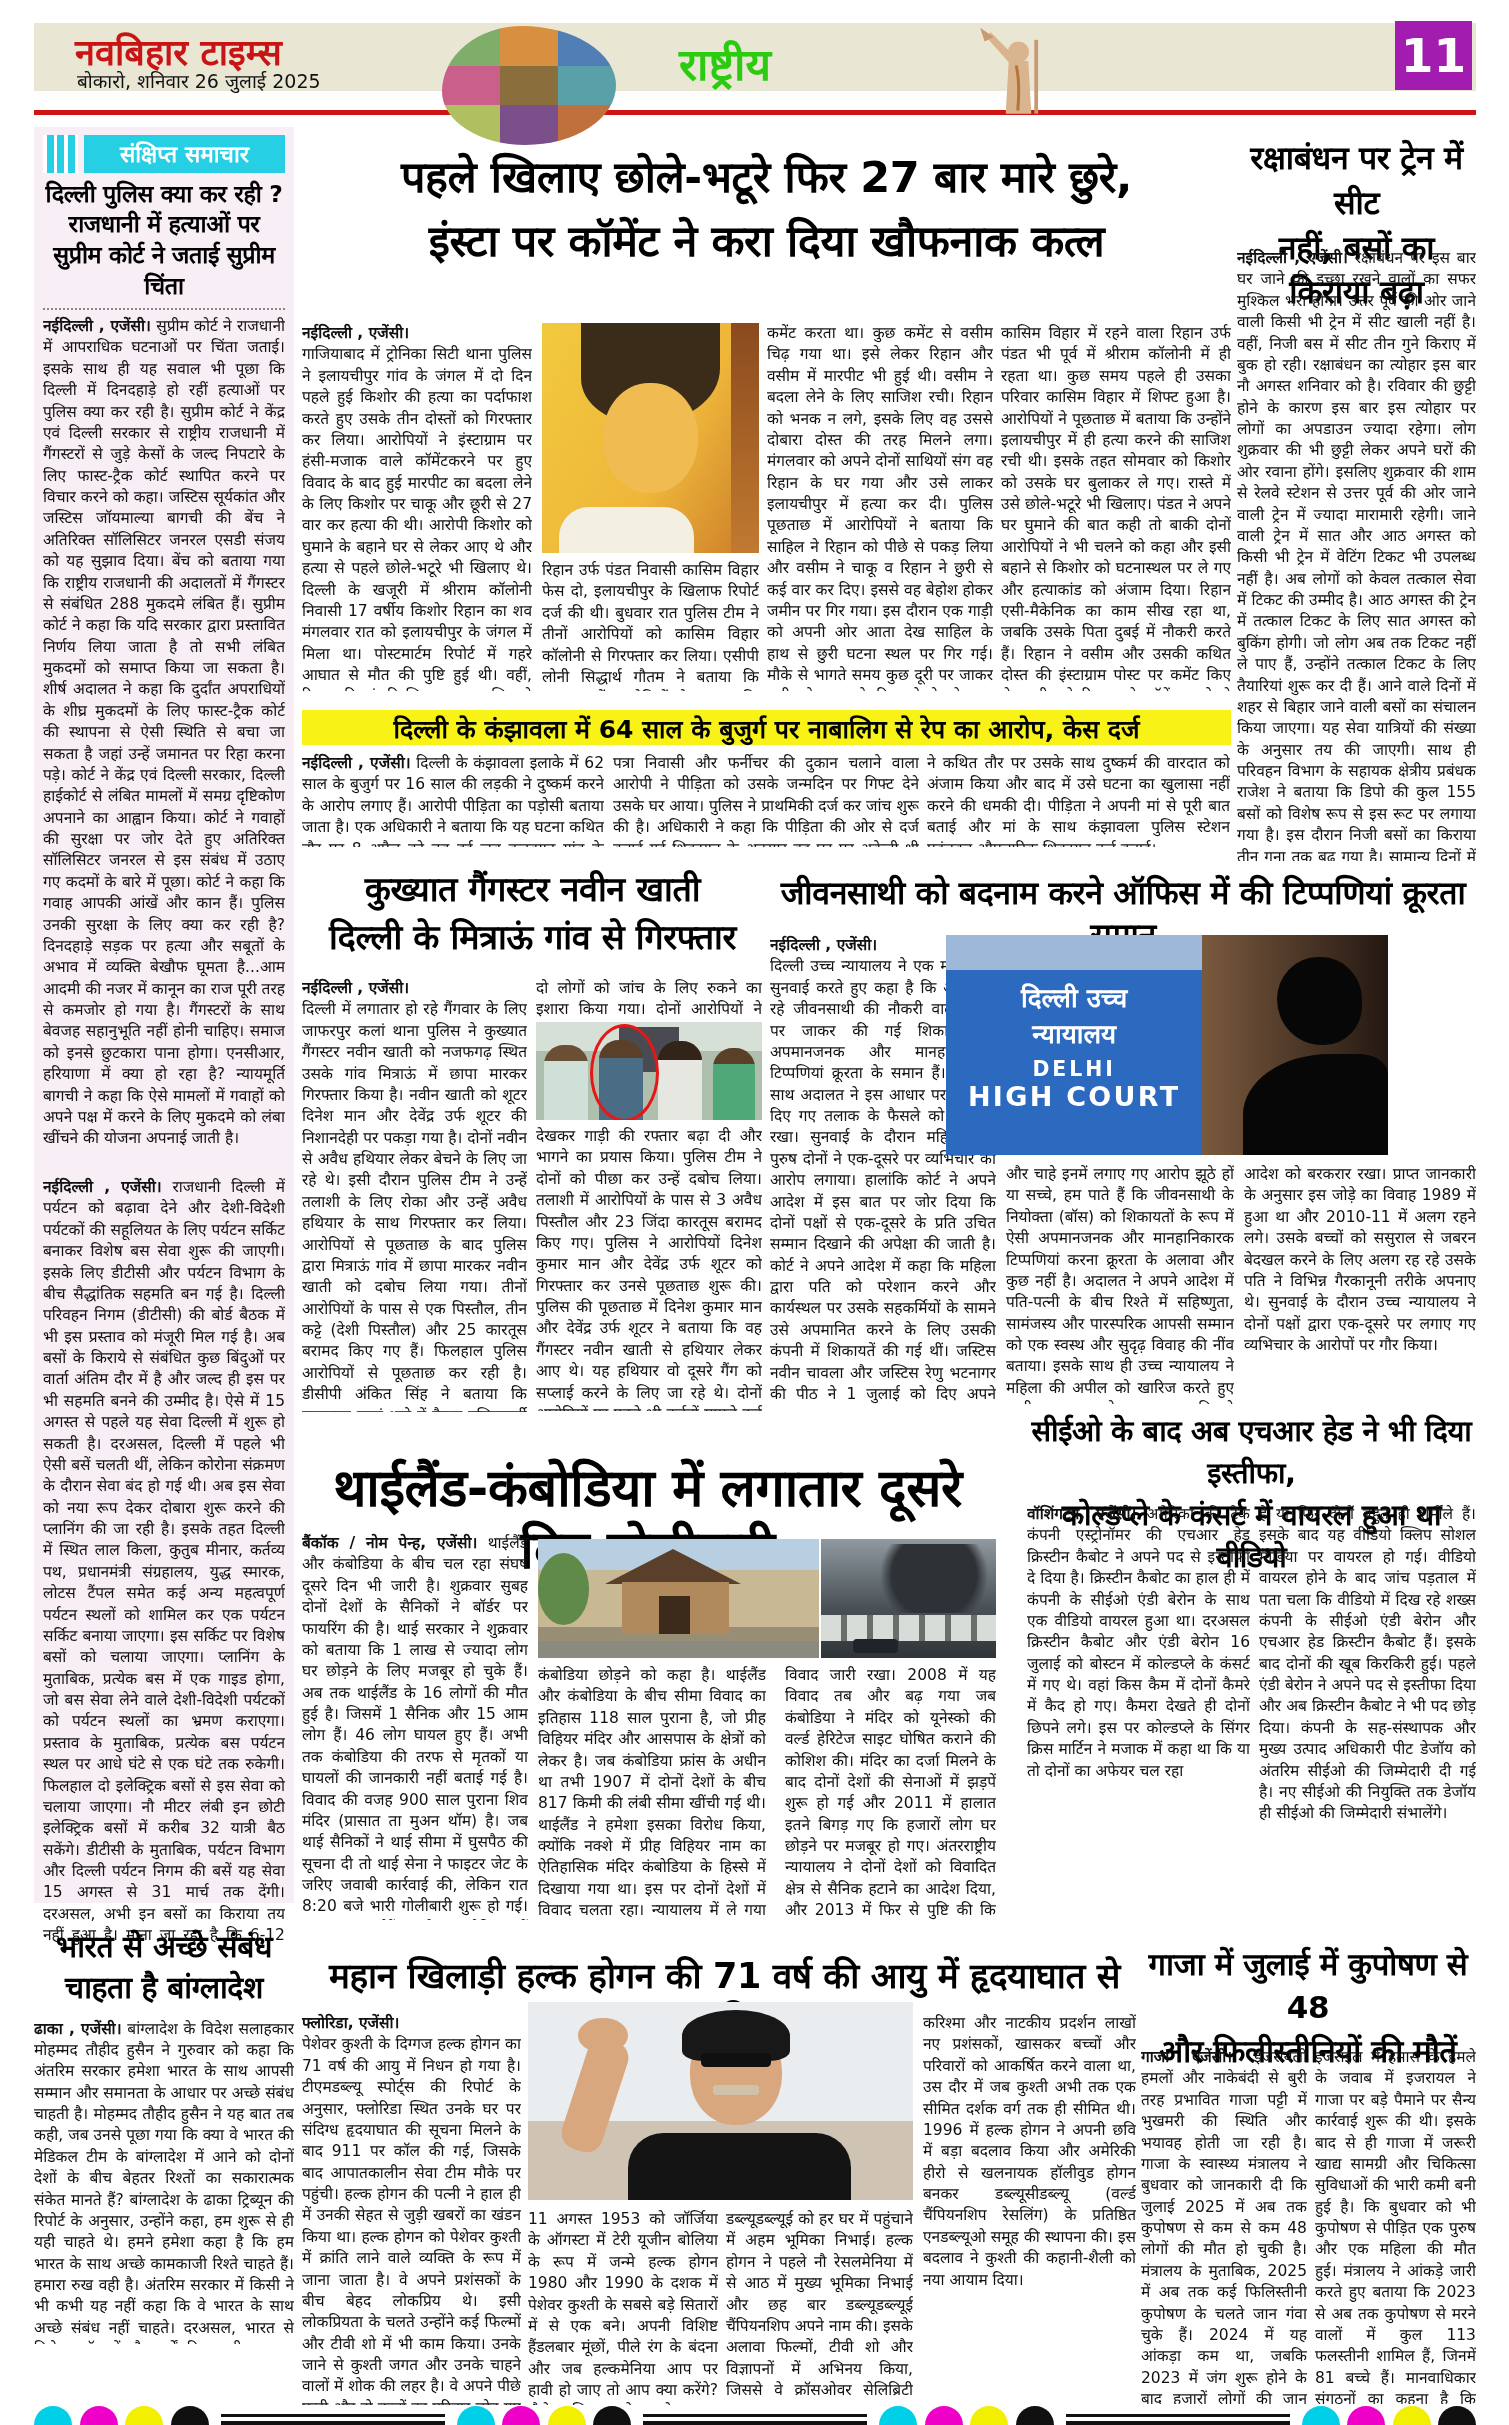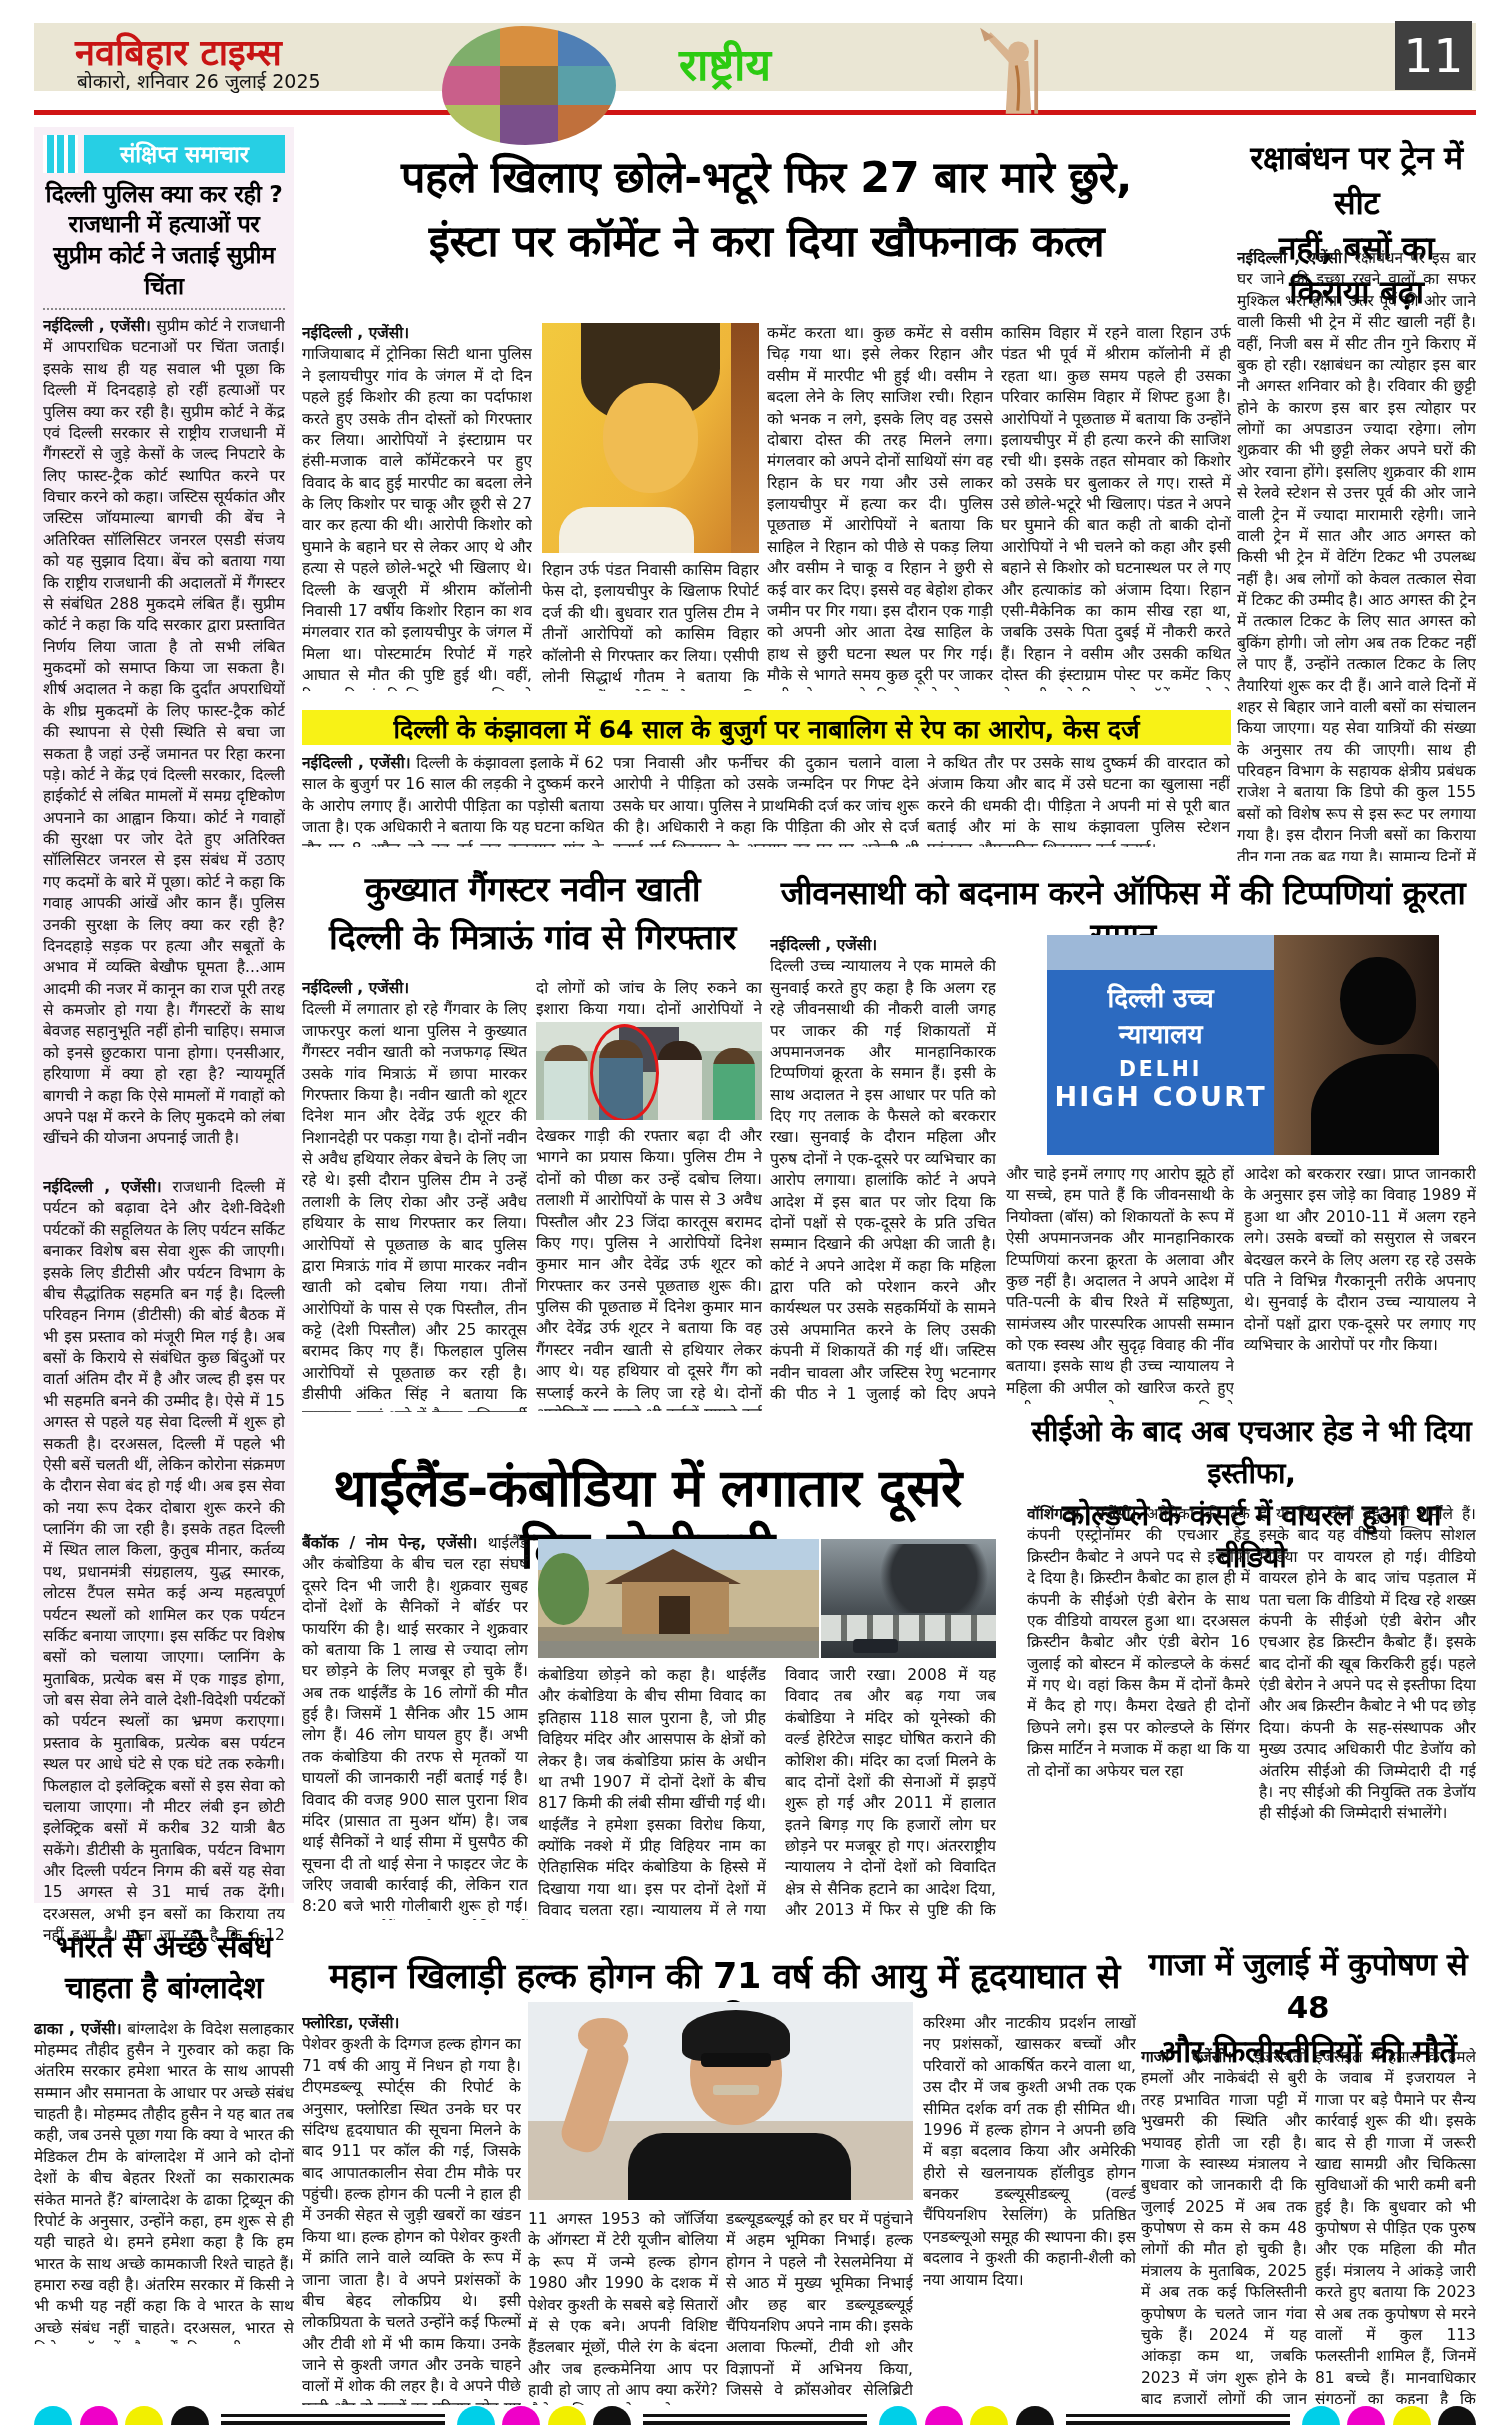--- a/index.html
+++ b/index.html
@@ -39,21 +39,21 @@
 
   <svg class="abs" style="left:947px;top:26px;z-index:3" width="143" height="88" viewBox="0 0 190 116">
     <circle cx="95" cy="34" r="14" fill="#d9b48f"></circle>
     <path d="M82 46 L108 46 L112 116 L78 116 Z" fill="#d9b48f"></path>
     <path d="M86 52 L52 14 L58 8 L94 44 Z" fill="#d9b48f"></path>
     <path d="M44 2 L62 14 L50 20 Z" fill="#c89a74"></path>
     <rect x="116" y="18" width="5" height="98" fill="#c89a74"></rect>
     <path d="M92 52 C96 70 96 90 94 112" stroke="#b4743c" stroke-width="4" fill="none"></path>
   </svg>
 
-  <div class="abs" style="left:1395px;top:21px;width:77px;height:69px;background:#404040;color:#fff;font-size:47px;font-weight:400;display:flex;align-items:center;justify-content:center">11</div>
+  <div class="abs" style="left:1395px;top:21px;width:77px;height:69px;background:#a21caf;color:#fff;font-size:47px;font-weight:700;display:flex;align-items:center;justify-content:center">11</div>
 
   <div class="abs" style="left:34px;top:110px;width:1442px;height:5.3px;background:#d01414;z-index:2"></div>
 
   <div class="abs" style="left:34px;top:127px;width:260px;height:1776px;background:#f8eff6;padding:7.5px 9px;box-sizing:border-box">
     <div style="display:flex;height:38px;margin-bottom:6px">
       <div style="width:35px;background:repeating-linear-gradient(90deg,#ffffff 0 3.8px,#27cfe4 3.8px 10.6px);margin-right:6px"></div>
       <div style="flex:1;background:#27cfe4;color:#fff;font-size:22.6px;font-weight:800;display:flex;align-items:center;justify-content:center">संक्षिप्त समाचार</div>
     </div>
     <div class="hl dotted" style="font-size:23.4px;line-height:1.32;padding-bottom:6px;margin-bottom:6px">दिल्ली पुलिस क्या कर रही ? राजधानी में हत्याओं पर सुप्रीम कोर्ट ने जताई सुप्रीम चिंता</div>
     <div class="body-txt" style="height:861px"><b class="byl">नईदिल्ली , एजेंसी।</b> <span>सुप्रीम कोर्ट ने राजधानी में आपराधिक घटनाओं पर चिंता जताई। इसके साथ ही यह सवाल भी पूछा कि दिल्ली में दिनदहाड़े हो रहीं हत्याओं पर पुलिस क्या कर रही है। सुप्रीम कोर्ट ने केंद्र एवं दिल्ली सरकार से राष्ट्रीय राजधानी में गैंगस्टरों से जुड़े केसों के जल्द निपटारे के लिए फास्ट-ट्रैक कोर्ट स्थापित करने पर विचार करने को कहा। जस्टिस सूर्यकांत और जस्टिस जॉयमाल्या बागची की बेंच ने अतिरिक्त सॉलिसिटर जनरल एसडी संजय को यह सुझाव दिया। बेंच को बताया गया कि राष्ट्रीय राजधानी की अदालतों में गैंगस्टर से संबंधित 288 मुकदमे लंबित हैं। सुप्रीम कोर्ट ने कहा कि यदि सरकार द्वारा प्रस्तावित निर्णय लिया जाता है तो सभी लंबित मुकदमों को समाप्त किया जा सकता है। शीर्ष अदालत ने कहा कि दुर्दांत अपराधियों के शीघ्र मुकदमों के लिए फास्ट-ट्रैक कोर्ट की स्थापना से ऐसी स्थिति से बचा जा सकता है जहां उन्हें जमानत पर रिहा करना पड़े। कोर्ट ने केंद्र एवं दिल्ली सरकार, दिल्ली हाईकोर्ट से लंबित मामलों में समग्र दृष्टिकोण अपनाने का आह्वान किया। कोर्ट ने गवाहों की सुरक्षा पर जोर देते हुए अतिरिक्त सॉलिसिटर जनरल से इस संबंध में उठाए गए कदमों के बारे में पूछा। कोर्ट ने कहा कि गवाह आपकी आंखें और कान हैं। पुलिस उनकी सुरक्षा के लिए क्या कर रही है? दिनदहाड़े सड़क पर हत्या और सबूतों के अभाव में व्यक्ति बेखौफ घूमता है...आम आदमी की नजर में कानून का राज पूरी तरह से कमजोर हो गया है। गैंगस्टरों के साथ बेवजह सहानुभूति नहीं होनी चाहिए। समाज को इनसे छुटकारा पाना होगा। एनसीआर, हरियाणा में क्या हो रहा है? न्यायमूर्ति बागची ने कहा कि ऐसे मामलों में गवाहों को अपने पक्ष में करने के लिए मुकदमे को लंबा खींचने की योजना अपनाई जाती है।</span></div>
@@ -111,21 +111,21 @@
     <div style="position:absolute;left:177px;bottom:0;width:42px;height:72px;border-radius:19.6px 19.6px 0 0;background:linear-gradient(#5a4028 0 22%,#4fa878 22%)"></div>
     <div style="position:absolute;left:54px;top:1.5px;width:63px;height:92px;border:3.8px solid #e51818;border-radius:50%"></div>
   </div>
   <div class="abs body-txt" style="left:536px;top:1126px;width:226px;height:285px">देखकर गाड़ी की रफ्तार बढ़ा दी और भागने का प्रयास किया। पुलिस टीम ने दोनों को पीछा कर उन्हें दबोच लिया। तलाशी में आरोपियों के पास से 3 अवैध पिस्तौल और 23 जिंदा कारतूस बरामद किए गए। पुलिस ने आरोपियों दिनेश कुमार मान और देवेंद्र उर्फ शूटर को गिरफ्तार कर उनसे पूछताछ शुरू की। पुलिस की पूछताछ में दिनेश कुमार मान और देवेंद्र उर्फ शूटर ने बताया कि वह गैंगस्टर नवीन खाती से हथियार लेकर आए थे। यह हथियार वो दूसरे गैंग को सप्लाई करने के लिए जा रहे थे। दोनों आरोपियों पर पहले भी दर्जनों मामले दर्ज हैं।</div>
 
   <div class="abs hl" style="left:770px;top:873px;width:706px;font-size:32px;line-height:1.3">जीवनसाथी को बदनाम करने ऑफिस में की टिप्पणियां क्रूरता समान</div>
   <div class="abs body-txt" style="left:770px;top:935px;width:226px;height:470px">
     <div class="byl">नईदिल्ली , एजेंसी।</div>
     <span>दिल्ली उच्च न्यायालय ने एक मामले की सुनवाई करते हुए कहा है कि अलग रह रहे जीवनसाथी की नौकरी वाली जगह पर जाकर की गई शिकायतों में अपमानजनक और मानहानिकारक टिप्पणियां क्रूरता के समान हैं। इसी के साथ अदालत ने इस आधार पर पति को दिए गए तलाक के फैसले को बरकरार रखा। सुनवाई के दौरान महिला और पुरुष दोनों ने एक-दूसरे पर व्यभिचार का आरोप लगाया। हालांकि कोर्ट ने अपने आदेश में इस बात पर जोर दिया कि दोनों पक्षों से एक-दूसरे के प्रति उचित सम्मान दिखाने की अपेक्षा की जाती है। कोर्ट ने अपने आदेश में कहा कि महिला द्वारा पति को परेशान करने और कार्यस्थल पर उसके सहकर्मियों के सामने उसे अपमानित करने के लिए उसकी कंपनी में शिकायतें की गई थीं। जस्टिस नवीन चावला और जस्टिस रेणु भटनागर की पीठ ने 1 जुलाई को दिए अपने फैसले में कहा कि विवाह में आपसी सम्मान और सामंजस्य आवश्यक रहता है। पीठ ने शिकायतों के गुण-दोष पर ध्यान दिए बिना,</span>
   </div>
-  <div class="photo" style="left:1047px;top:935px;width:392px;height:220px">
+  <div class="photo" style="left:946px;top:935px;width:442px;height:220px">
     <div style="position:absolute;left:0;top:0;width:58%;height:100%;background:linear-gradient(180deg,#9db8d8 0 16%,#2c6ac0 16% 100%);display:flex;flex-direction:column;align-items:center;justify-content:center;color:#fff;text-align:center">
       <div style="font-size:26px;font-weight:800">दिल्ली उच्च</div>
       <div style="font-size:26px;font-weight:800">न्यायालय</div>
       <div style="font-size:20.4px;font-weight:700;letter-spacing:3px;margin-top:6px">DELHI</div>
       <div style="font-size:27px;font-weight:700;letter-spacing:2.3px">HIGH COURT</div>
     </div>
     <div style="position:absolute;right:0;top:0;width:42%;height:100%;background:linear-gradient(90deg,#7a5a3e,#241812)">
       <div style="position:absolute;right:14%;top:10%;width:46%;height:40%;background:#070707;border-radius:50% 50% 46% 54%"></div>
       <div style="position:absolute;right:0;bottom:0;width:78%;height:46%;background:#070707;border-radius:60% 20% 0 0"></div>
     </div>

